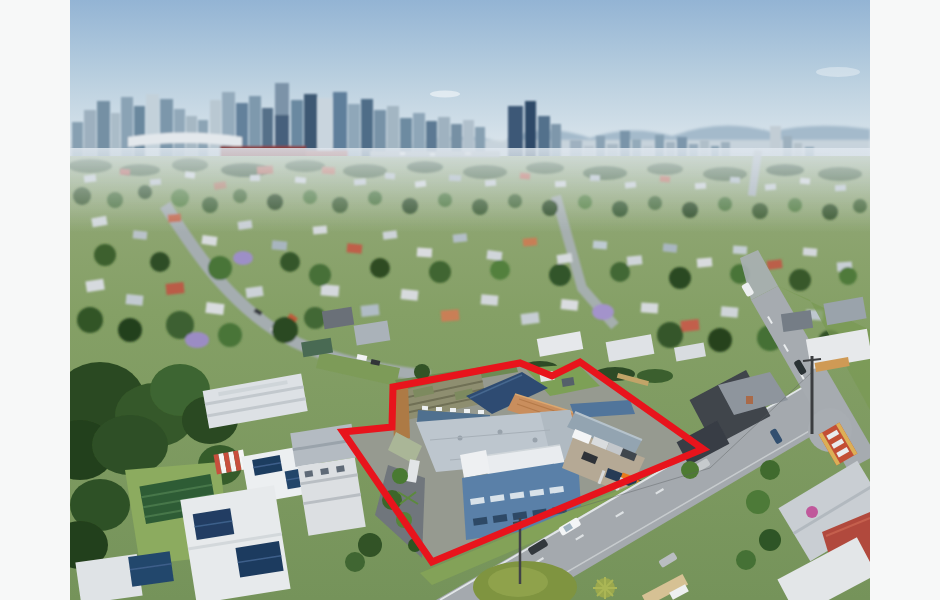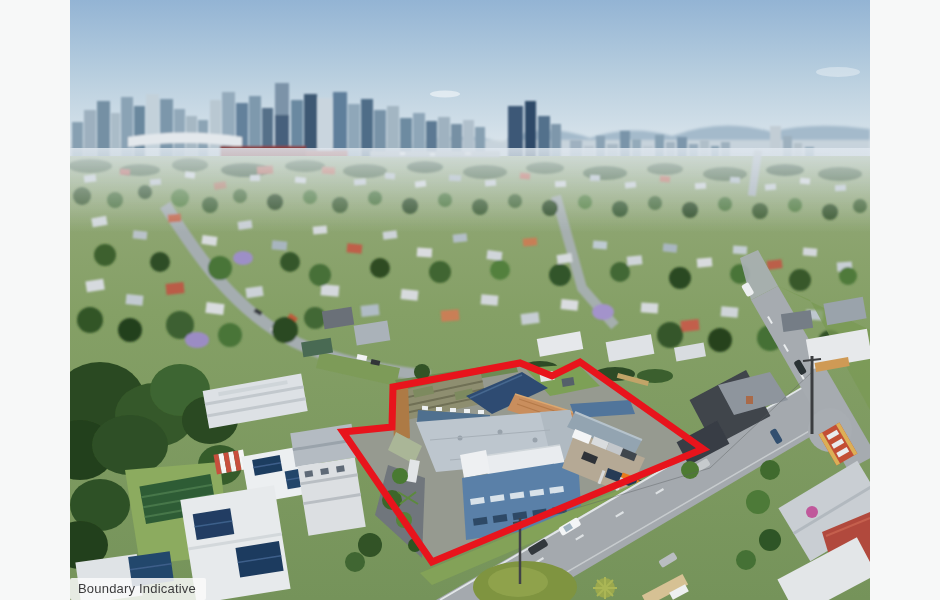--- a/index.html
+++ b/index.html
@@ -524,17 +524,14 @@
         <line x1="742" y1="356" x2="742" y2="434" stroke="#3a3c3f" stroke-width="3"></line>
         <line x1="733" y1="361" x2="751" y2="359" stroke="#3a3c3f" stroke-width="2"></line>
         <line x1="450" y1="518" x2="450" y2="584" stroke="#414347" stroke-width="2.5"></line>
         <line x1="443" y1="523" x2="457" y2="521" stroke="#414347" stroke-width="2"></line>
       </g>
     </g>
 
     <polygon fill="none" stroke="#e8141c" stroke-width="7" stroke-linejoin="miter" points="323,387 450,363 482,376 510,362 633,449 362,562 273,432 322,427"></polygon>
   </svg>
 
-  <div class="badge">
-    <span>Boundary Indicative</span>
-  </div>
   </div>
 </div>
 
 </body></html>

